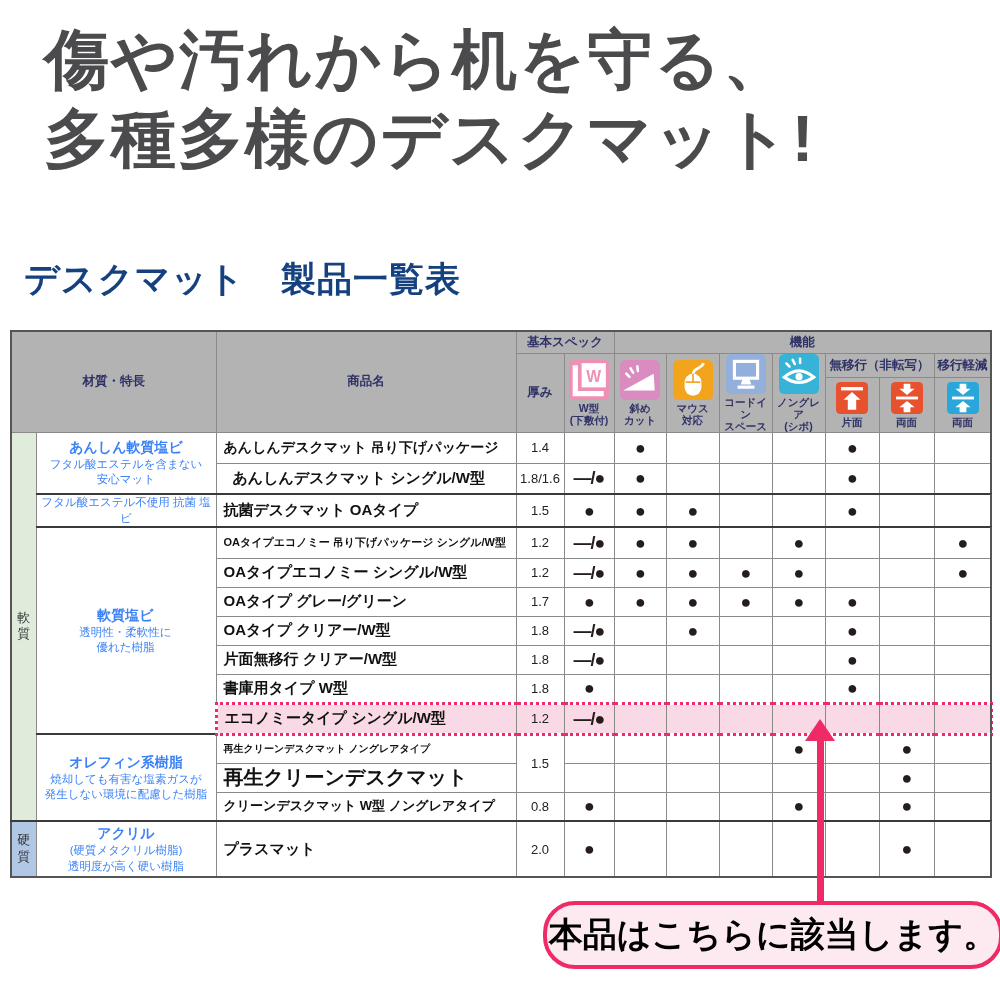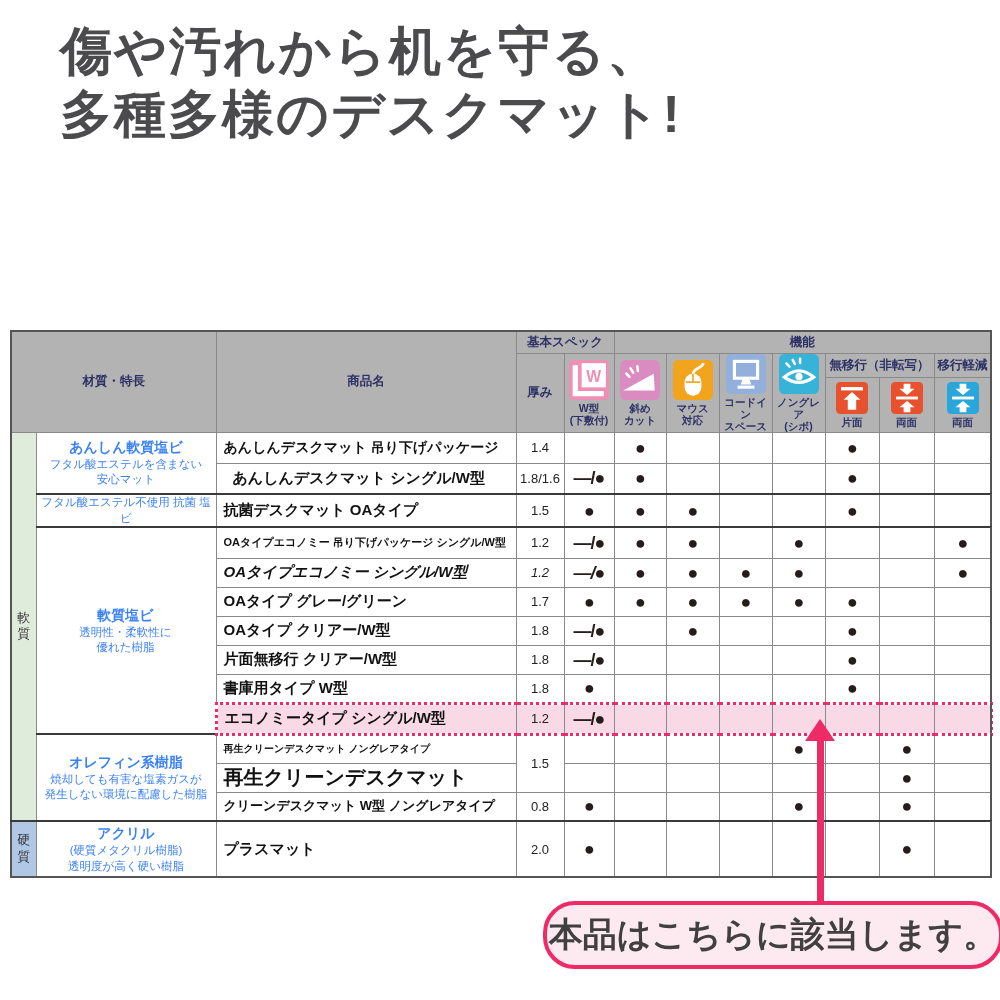--- a/index.html
+++ b/index.html
@@ -1,20 +1,20 @@
 <!DOCTYPE html>
 <html style="--accent: #ee2a67; --callout-bg: #fdeaf1; --hl-bg: #f9d9e6; --header-bg: #b3b3b3; --header-text: #2e3166; --soft-bg: #dfecdc; --hard-bg: #b0c8e6; --title: #4b4b4d; --subtitle: #16417f; --dot: #241d1b; --icon-wtype: #ef8fb5; --icon-naname: #da8cc0; --icon-mouse: #f2a41d; --icon-cord: #93afdc; --icon-nonglare: #36b3d6; --icon-nomig: #e8512d; --icon-reduce: #2aa7da;"><head>
 <meta charset="utf-8">
 <style>
   html,body { margin:0; padding:0; background:#fff; }
   body { width:1000px; height:1000px; position:relative;
          font-family:"Liberation Sans","DejaVu Sans",sans-serif; }
   .stage { position:absolute; inset:0; width:1000px; height:1000px; overflow:hidden; }
 
-  .title { position:absolute; left:60px; top:20px; font-size:52px; font-weight:900;
+  .title { position:absolute; left:44px; top:20px; font-size:65px; font-weight:900;
            color:var(--title); line-height:1.22; letter-spacing:2px; white-space:pre-line; }
   .subtitle { position:absolute; left:24px; top:256px; font-size:35px; font-weight:900;
               color:var(--subtitle); letter-spacing:1px; }
 
   .tbl-wrap { position:absolute; left:10px; top:330px; z-index:1; }
   table { border-collapse:collapse; table-layout:fixed; width:980px; border:2px solid #555; }
   th, td { border:1px solid #8a8a8a; padding:0; overflow:hidden; box-sizing:border-box; }
   thead th { background:var(--header-bg); color:var(--header-text); font-weight:bold; font-size:12.5px; }
   tr.hA { height:22px; } tr.hB { height:23px; } tr.hC { height:52px; }
   .icon-box { display:flex; flex-direction:column; align-items:center; justify-content:center; gap:2px; height:100%; }
@@ -44,29 +44,30 @@
   tr.hl td:last-child { border-right:3px dotted var(--accent); }
 
   .arrow-shaft { position:absolute; left:817px; top:739px; width:7px; height:166px;
                  background:var(--accent); z-index:4; }
   .arrow-head { position:absolute; left:805px; top:719px; width:0; height:0;
                 border-left:15px solid transparent; border-right:15px solid transparent;
                 border-bottom:22px solid var(--accent); z-index:4; }
   .callout { position:absolute; left:543px; top:901px; width:452px; height:60px;
              background:var(--callout-bg); border:4px solid var(--accent); border-radius:32px;
              display:flex; align-items:center; justify-content:center; z-index:5; }
-  .callout-text { font-size:34px; font-weight:900; color:#404040; }
+  .callout-text { font-size:34px; font-weight:900; color:#000000; }
 </style>
 </head>
 <body>
 
 <div class="stage">
 
   <div class="title">傷や汚れから机を守る、
 多種多様のデスクマット!</div>
+  <div class="subtitle">デスクマット　製品一覧表</div>
 
   <div class="tbl-wrap">
     <table>
       <colgroup>
         <col style="width:25px">
           <col style="width:180px">
           <col style="width:300px">
           <col style="width:48px">
         <col style="width:50px">
           <col style="width:52px">
@@ -267,21 +268,21 @@
             <td class="thk">1.2</td>
             <td class="mark">—/●</td>
             <td class="mark">●</td>
             <td class="mark">●</td>
             <td class="mark"></td>
             <td class="mark">●</td>
             <td class="mark"></td>
             <td class="mark"></td>
             <td class="mark">●</td>
           </tr>
-          <tr style="height: 29px; font-style: italic;">
+          <tr style="height: 29px;">
             <td class="prod" style="font-size: 15px;">OAタイプエコノミー シングル/W型</td>
             <td class="thk">1.2</td>
             <td class="mark">—/●</td>
             <td class="mark">●</td>
             <td class="mark">●</td>
             <td class="mark">●</td>
             <td class="mark">●</td>
             <td class="mark"></td>
             <td class="mark"></td>
             <td class="mark">●</td>

